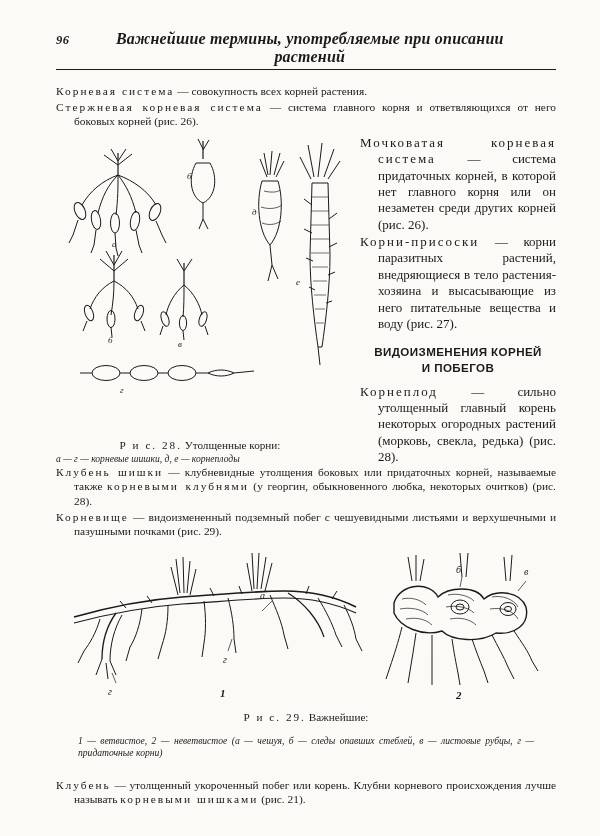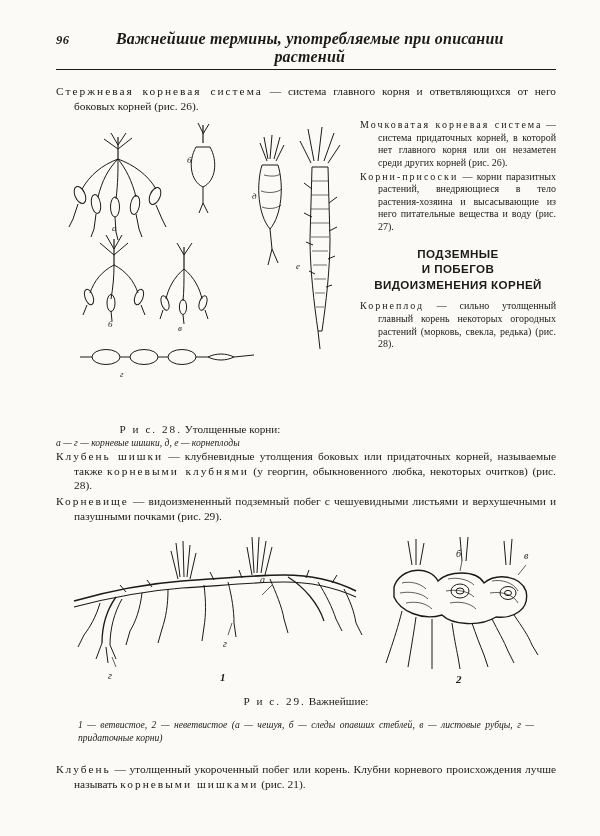--- a/index.html
+++ b/index.html
@@ -77,21 +77,21 @@
     top: 0;
     width: 288px;
   }
   .col-right {
     position: absolute;
     right: 0;
     top: 0;
     width: 196px;
   }
   .col-right .para {
-    font-size: 10px;
+    font-size: 13px;
     line-height: 1.26;
     text-align: justify;
   }
   .section-head {
     text-align: center;
     font-family: "Liberation Sans", sans-serif;
     font-weight: bold;
     font-size: 11.6px;
     line-height: 1.35;
     letter-spacing: .4px;
@@ -137,20 +137,23 @@
 </head>
 <body>
 
 <div class="page">
 
   <div class="header">
     <span class="page-num">96</span>
     <span class="header-title">Важнейшие термины, употребляемые при описании растений</span>
   </div>
 
+  <div class="para hang">
+    <span class="sp">Корневая система</span><span> — совокупность всех корней растения.</span>
+  </div>
   <div class="para hang">
     <span class="sp">Стержневая корневая система</span><span> — система главного корня и ответвляющихся от него боковых корней (рис. 26).</span>
   </div>
 
   <div class="cols">
 
     <div class="col-left">
       <div class="fig">
         <svg width="288" height="300" viewBox="0 0 288 300">
           <g stroke="#1a1a1a" fill="none" stroke-width="1">
@@ -254,23 +257,22 @@
 
     <div class="col-right">
       <div class="para hang">
         <span class="sp">Мочковатая корневая система</span><span> — система придаточных корней, в которой нет главного корня или он незаметен среди других корней (рис. 26).</span>
       </div>
       <div class="para hang">
         <span class="sp">Корни-присоски</span><span> — корни паразитных растений, внедряющиеся в тело растения-хозяина и высасывающие из него питательные вещества и воду (рис. 27).</span>
       </div>
 
       <div class="section-head">
-        <div>ПОДЗЕМНЫЕ</div>
+        <div>ВИДОИЗМЕНЕНИЯ КОРНЕЙ</div>
         <div>И ПОБЕГОВ</div>
-        <div>ВИДОИЗМЕНЕНИЯ КОРНЕЙ</div>
       </div>
 
       <div class="para hang">
         <span class="sp">Корнеплод</span><span> — сильно утолщенный главный корень некоторых огородных растений (морковь, свекла, редька) (рис. 28).</span>
       </div>
     </div>
   </div>
 
   <div class="para hang">
     <span class="sp">Клубень шишки</span><span> — клубневидные утолщения боковых или придаточных корней, называемые также </span><span class="sp">корневыми клубнями</span><span> (у георгин, обыкновенного любка, некоторых очитков) (рис. 28).</span>

